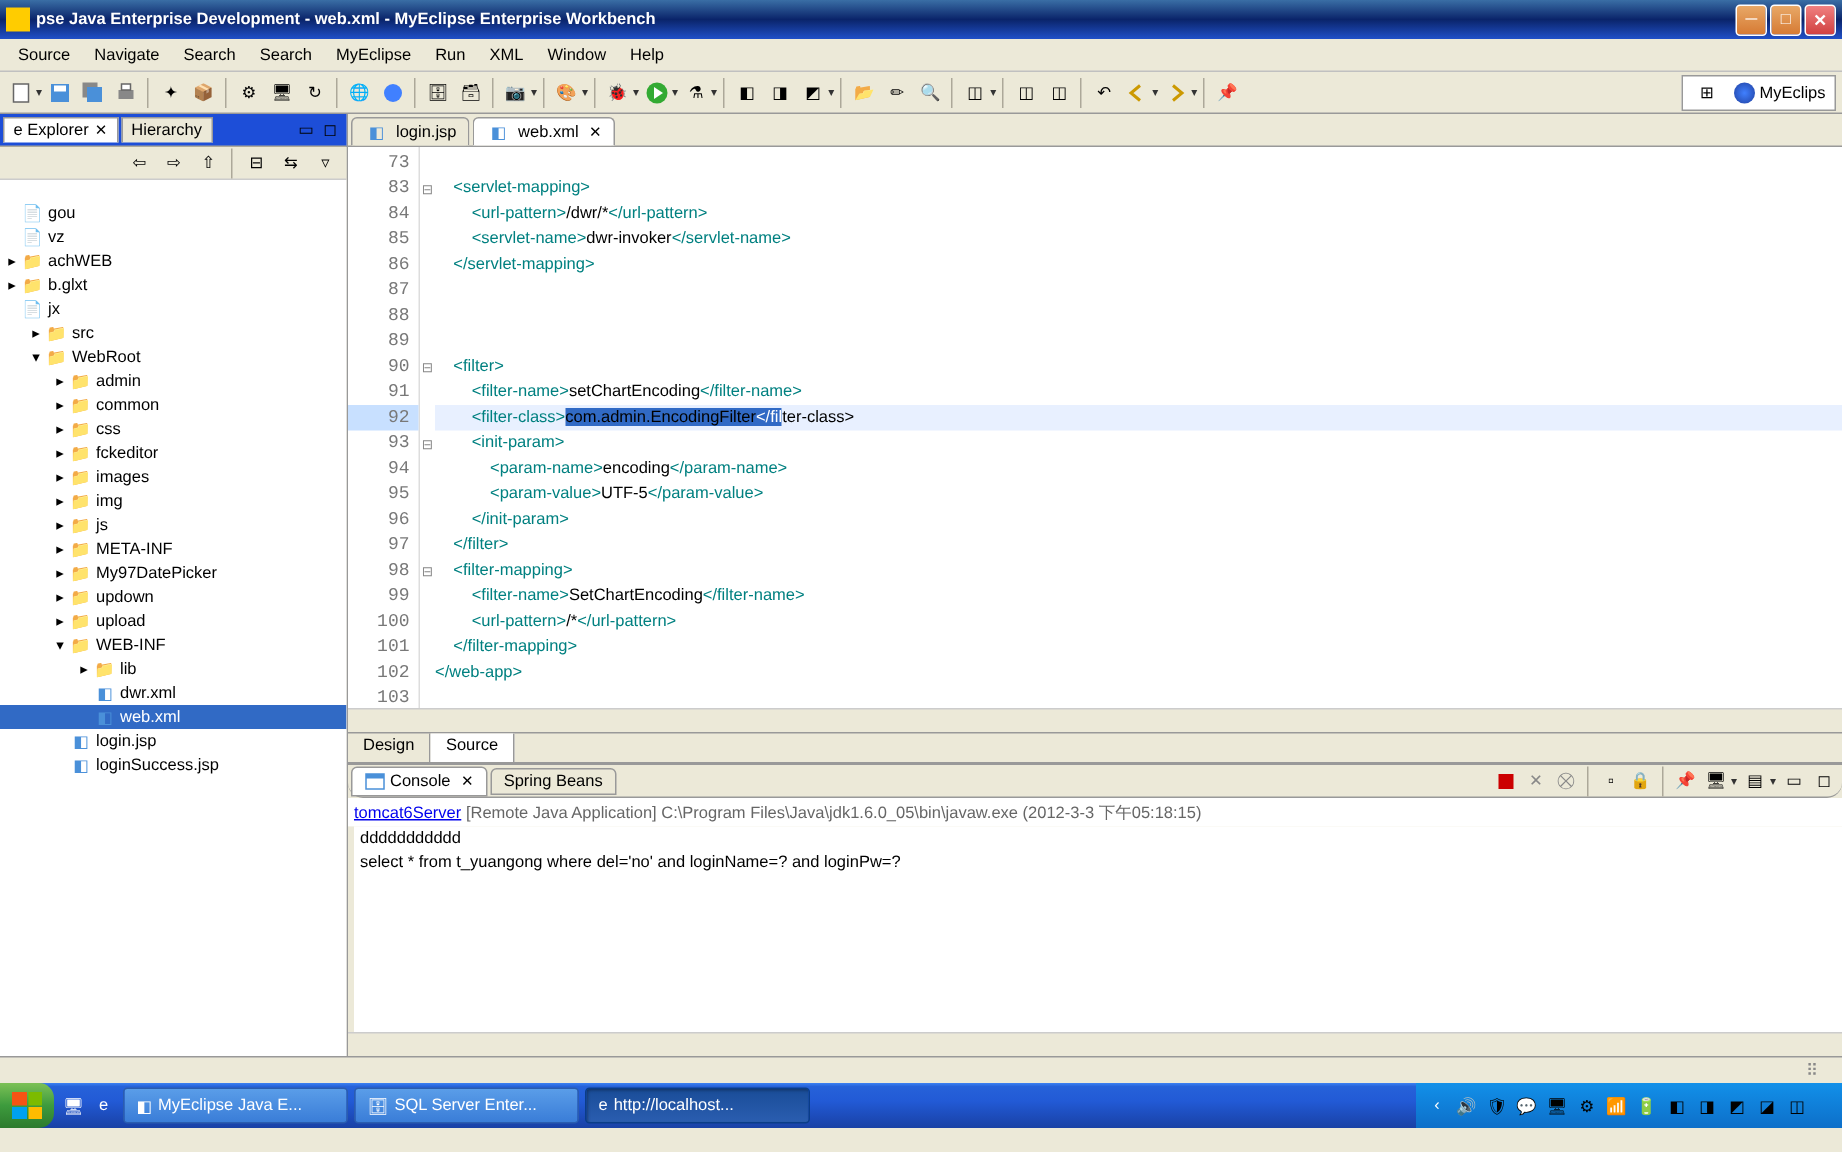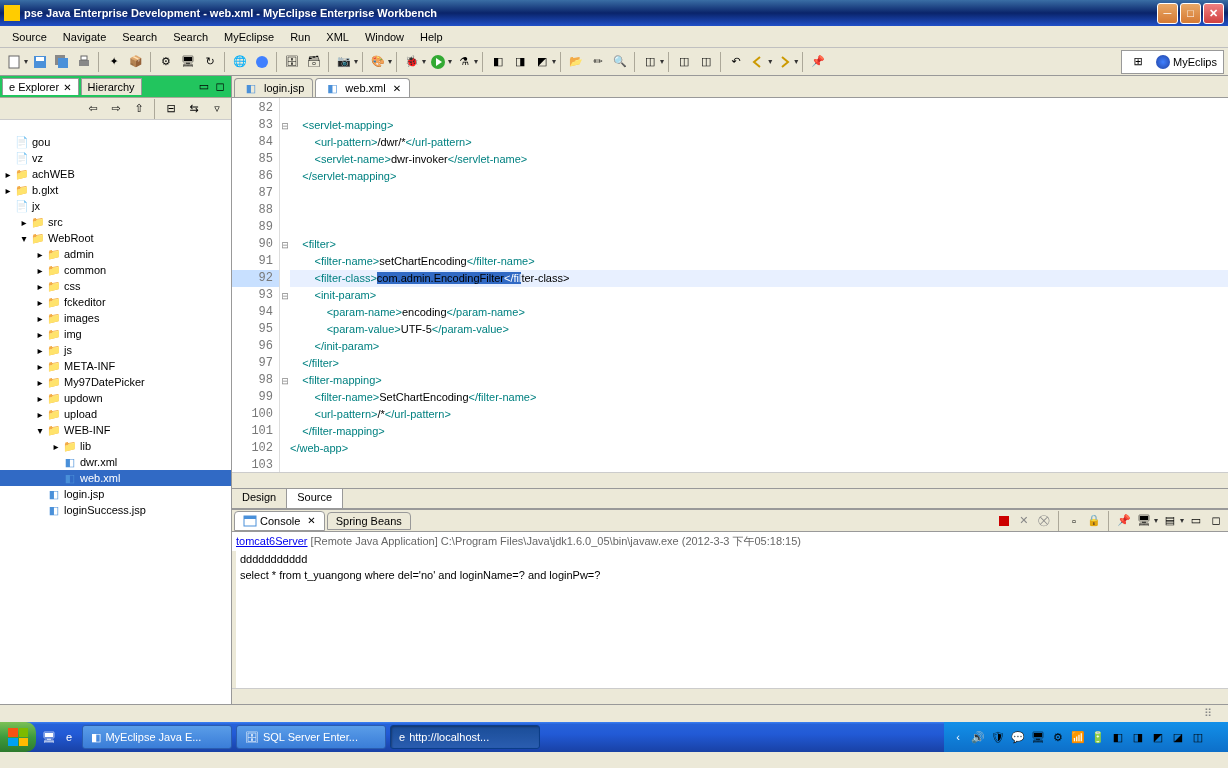--- a/index.html
+++ b/index.html
@@ -22,21 +22,21 @@
 .tb-sep { width: 2px; height: 20px; border-left: 1px solid #aca899; margin: 0 2px; }
 .tb-dropdown { font-size: 8px; color: #333; margin-left: -2px; }
 .myeclipse-badge { margin-left: auto; background: #fff; border: 1px solid #999; padding: 1px 6px; display: flex; align-items: center; }
 .myeclipse-badge .globe { width: 14px; height: 14px; background: radial-gradient(circle, #4080ff, #2040a0); border-radius: 50%; margin-right: 3px; }
 
 
 .workspace { display: flex; height: 628px; }
 
 
 .left-panel { width: 232px; background: #ece9d8; border-right: 1px solid #999; display: flex; flex-direction: column; }
-.explorer-tabs { height: 22px; display: flex; align-items: center; background: #22c55e; border-bottom: 1px solid #aca899; }
+.explorer-tabs { height: 22px; display: flex; align-items: center; background: #1d4ed8; border-bottom: 1px solid #aca899; }
 .explorer-tab { padding: 2px 6px; background: #fff; border: 1px solid #999; border-bottom: none; margin-left: 2px; display: flex; align-items: center; }
 .explorer-tab.inactive { background: #ece9d8; }
 .close-x { margin-left: 4px; cursor: pointer; font-size: 10px; }
 .mini-icons { margin-left: auto; display: flex; gap: 2px; padding-right: 4px; }
 .mini-icon { width: 14px; height: 14px; cursor: pointer; display: flex; align-items: center; justify-content: center; }
 .explorer-toolbar { height: 22px; background: #ece9d8; display: flex; align-items: center; justify-content: flex-end; padding-right: 4px; gap: 3px; border-bottom: 1px solid #ccc; }
 .tree { flex: 1; background: #fff; overflow-y: auto; padding: 14px 0; }
 .tree-item { display: flex; align-items: center; padding: 1px 0 1px 2px; cursor: pointer; white-space: nowrap; }
 .tree-icon { width: 16px; height: 14px; margin-right: 2px; display: inline-flex; align-items: center; justify-content: center; }
 .tree-item.selected { background: #316ac5; color: #fff; }
@@ -64,21 +64,21 @@
 .text { color: #000; }
 .sel { background: #316ac5; color: #fff; }
 .sel .tag { color: #fff; }
 .editor-bottom-tabs { height: 20px; background: #ece9d8; display: flex; border-top: 1px solid #999; }
 .editor-bottom-tab { padding: 2px 10px; border-right: 1px solid #999; cursor: pointer; }
 .editor-bottom-tab.active { background: #fff; }
 .scroll-h { height: 16px; background: #ece9d8; border-top: 1px solid #ccc; }
 
 
 .console-area { height: 196px; background: #ece9d8; border-top: 2px solid #999; display: flex; flex-direction: column; }
-.console-tabs { height: 22px; display: flex; align-items: center; background: #ece9d8; border-bottom: 1px solid #999; }
+.console-tabs { height: 22px; display: flex; align-items: center; background: #ece9d8; border-bottom: 1px solid #999; border-radius: 10px; }
 .console-tab { padding: 2px 8px; background: #fff; border: 1px solid #999; display: flex; align-items: center; gap: 3px; border-radius: 4px 4px 0 0; margin-left: 2px; }
 .console-tab.inactive { background: #ece9d8; }
 .console-icons { margin-left: auto; display: flex; gap: 4px; padding-right: 4px; align-items: center; }
 .console-icon { width: 16px; height: 16px; cursor: pointer; display: flex; align-items: center; justify-content: center; }
 .stop-icon { width: 10px; height: 10px; background: #c00; }
 .console-header { padding: 2px 4px; font-family: "Courier New", monospace; font-size: 11px; background: #fff; color: #666; }
 .console-header .link { color: #0000ee; text-decoration: underline; }
 .console-body { flex: 1; background: #fff; font-family: "Courier New", monospace; font-size: 12px; padding: 0 4px; line-height: 16px; overflow: auto; border-left: 4px solid #ece9d8; }
 .console-scroll { height: 16px; background: #ece9d8; border-top: 1px solid #ccc; }
 
@@ -382,21 +382,21 @@
         <span>login.jsp</span>
       </div>
       <div class="editor-tab active">
         <span class="tree-icon xml-icon"></span>
         <span>web.xml</span>
         <span class="close-x">✕</span>
       </div>
     </div>
     <div class="editor-body">
       <div class="gutter" id="gutter">
-          <div class="ln">82</div>
+          <div class="ln">73</div>
           <div class="ln">83</div>
           <div class="ln">84</div>
           <div class="ln">85</div>
           <div class="ln">86</div>
           <div class="ln">87</div>
           <div class="ln">88</div>
           <div class="ln">89</div>
           <div class="ln">90</div>
           <div class="ln">91</div>
           <div class="ln current">92</div>

